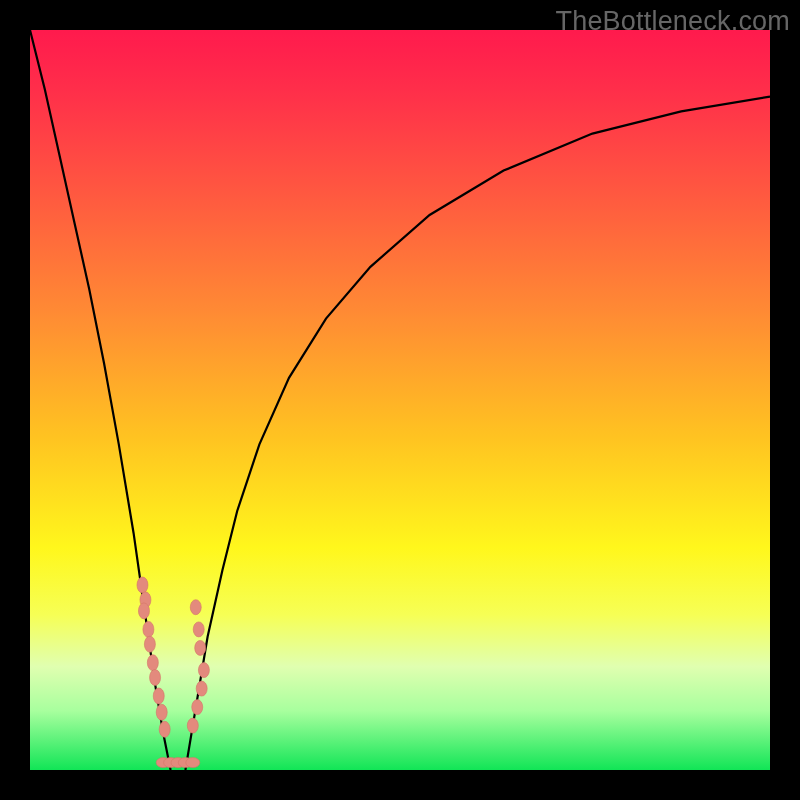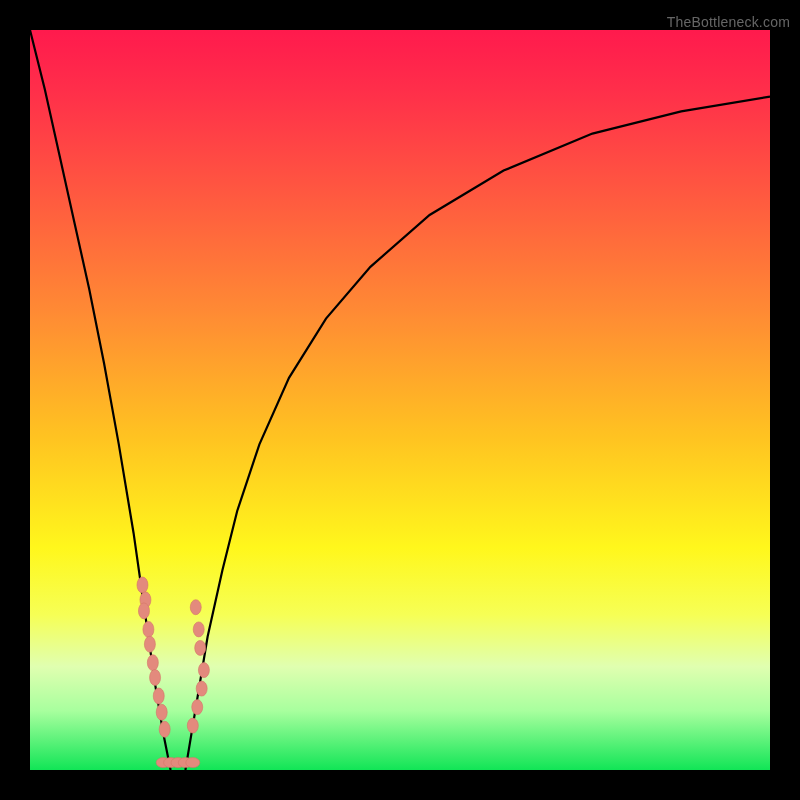--- a/index.html
+++ b/index.html
@@ -31,24 +31,24 @@
       #ffc321 55%,
       #fff71c 70%,
       #f6ff55 79%,
       #e0ffb0 86%,
       #a8ff9e 92%,
       #11e556 100%);
     overflow: hidden;
   }
   .watermark {
     position: absolute;
-    top: 14px;
+    top: 6px;
     right: 10px;
     color: #666;
-    font-size: 14px;
+    font-size: 27px;
     font-weight: 500;
     letter-spacing: 0.2px;
   }
   svg.curves {
     position: absolute;
     left: 0; top: 0;
     width: 740px; height: 740px;
   }
   .curve {
     fill: none;

